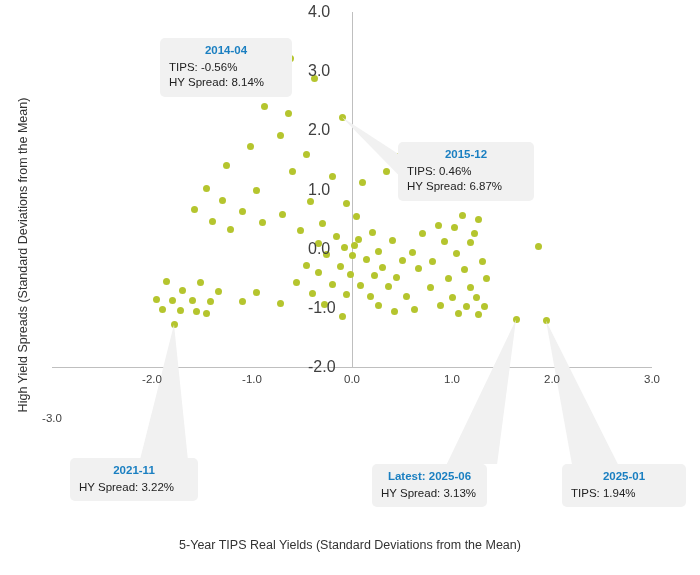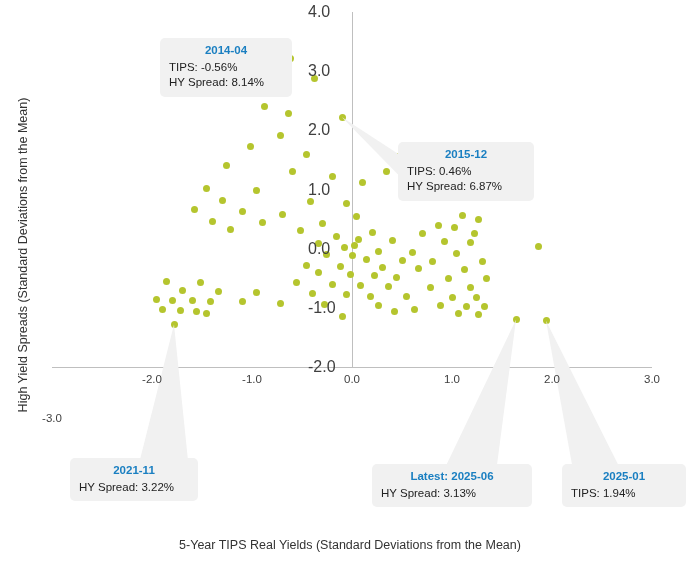--- a/index.html
+++ b/index.html
@@ -287,21 +287,21 @@
       </div>
       <div class="callout" style="left: 398px; top: 142px; width: 136px;">
         <span class="c-title">2015-12</span>
         <span class="c-line">TIPS: 0.46%</span>
         <span class="c-line">HY Spread: 6.87%</span>
       </div>
       <div class="callout" style="left: 70px; top: 458px; width: 128px;">
         <span class="c-title">2021-11</span>
         <span class="c-line">HY Spread: 3.22%</span>
       </div>
-      <div class="callout" style="left: 372px; top: 464px; width: 160px;">
+      <div class="callout" style="left: 372px; top: 464px; width: 115px;">
         <span class="c-title">Latest: 2025-06</span>
         <span class="c-line">HY Spread: 3.13%</span>
       </div>
       <div class="callout" style="left: 562px; top: 464px; width: 124px;">
         <span class="c-title">2025-01</span>
         <span class="c-line">TIPS: 1.94%</span>
       </div>
     </div>
 
   <div class="axis-title-x">5-Year TIPS Real Yields (Standard Deviations from the Mean)</div>

